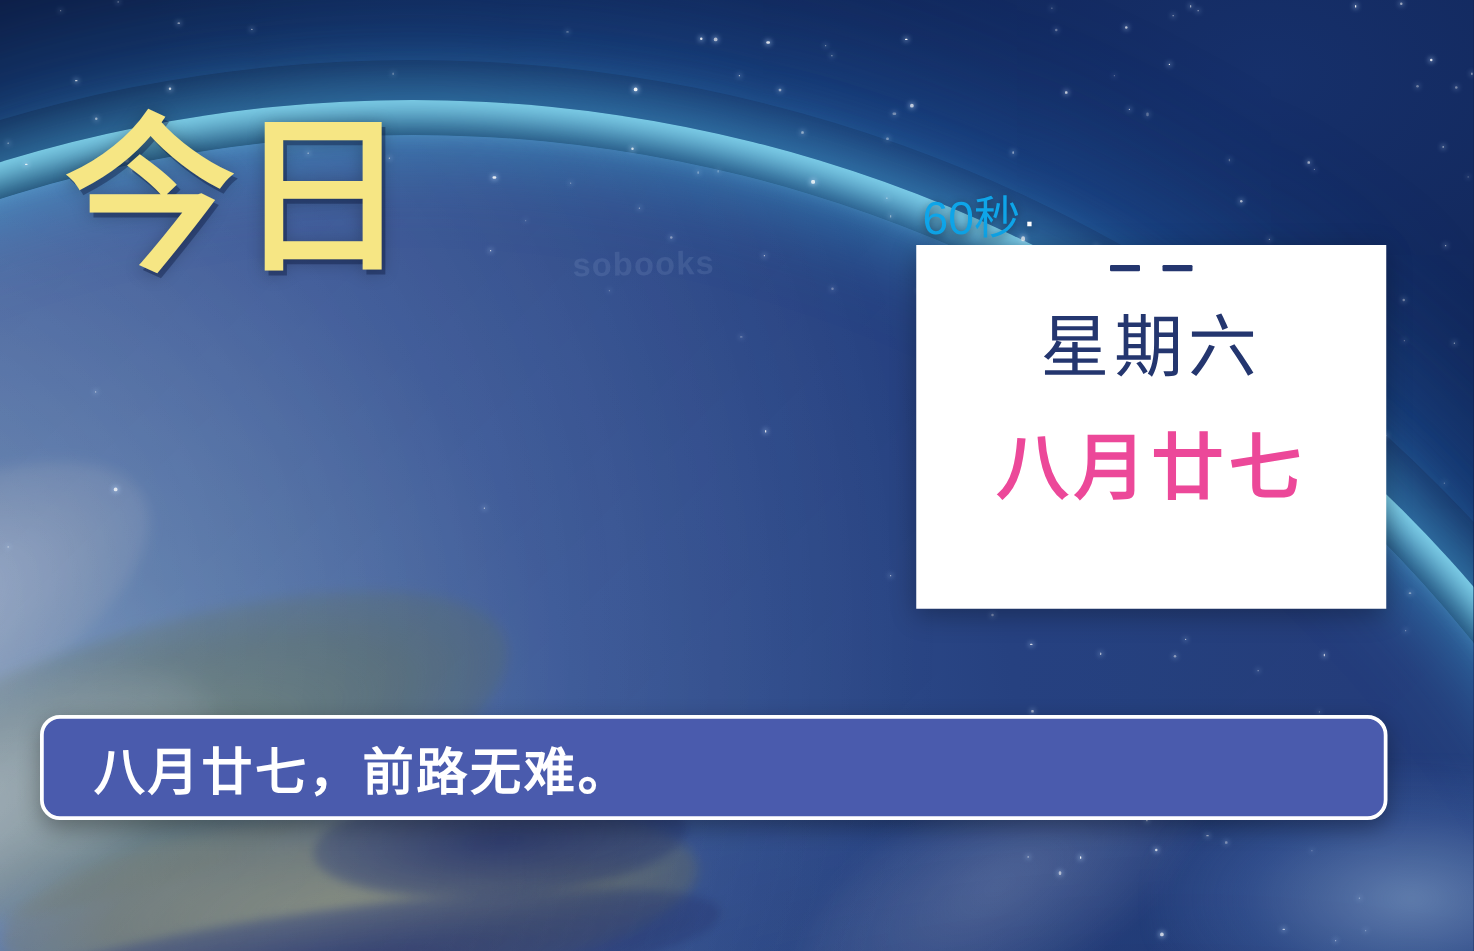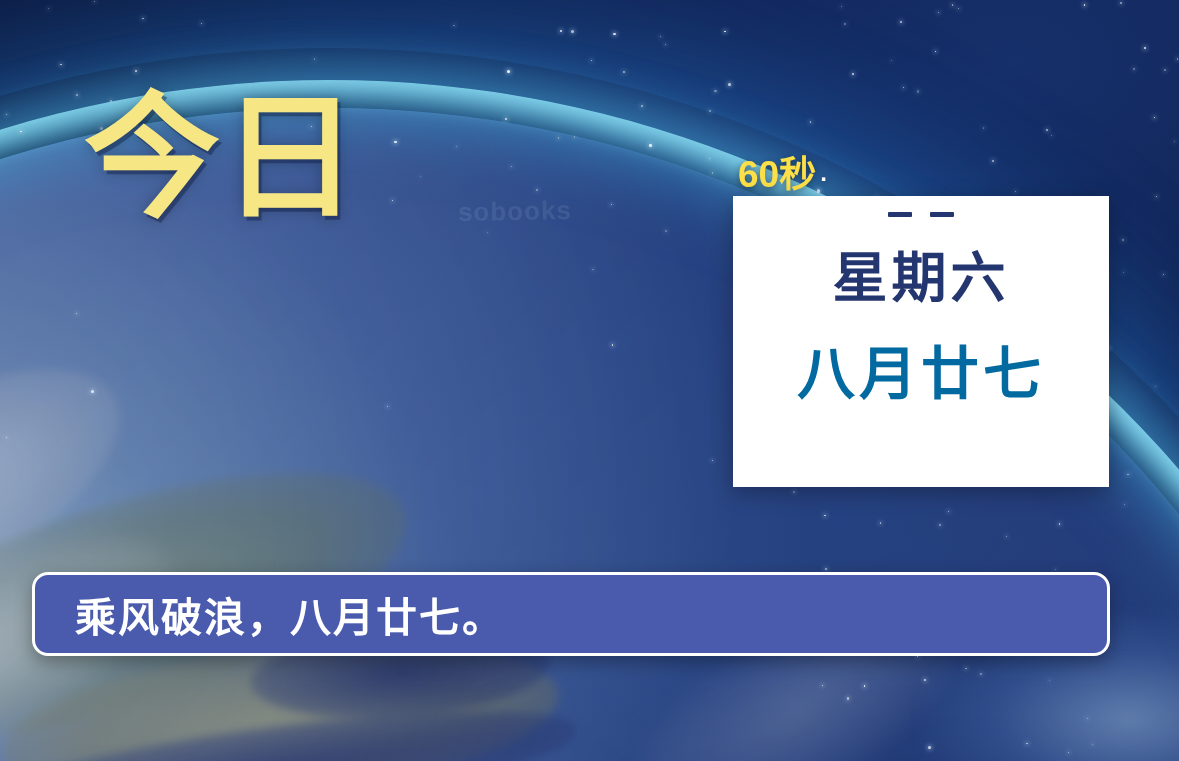--- a/index.html
+++ b/index.html
@@ -167,21 +167,20 @@
   }
 
   
   .brand {
     position: absolute;
     left: 52px;
     top: 96px;
     line-height: .92;
     font-weight: bold;
     letter-spacing: 2px;
-    margin-left: 32px;
   }
   .brand-line1 {
     font-size: 136px;
     color: #f6e684;
     text-shadow: 3px 4px 0 rgba(12,26,62,.40), 0 2px 14px rgba(0,0,0,.25);
     display: block;
   }
   .brand-line2 {
     font-size: 136px;
     color: #ffffff;
@@ -226,22 +225,22 @@
     position: absolute;
     left: 738px;
     top: 144px;
     display: flex;
     align-items: baseline;
     white-space: nowrap;
     text-shadow: 0 2px 7px rgba(0,0,0,.45);
   }
   .tagline-num {
     font-size: 37px;
-    font-weight: bold;
-    color: #fde047;
+    font-weight: normal;
+    color: #0ea5e9;
     letter-spacing: 0;
   }
   .tagline-dot {
     font-size: 24px;
     font-weight: bold;
     color: #ffffff;
     margin: 0 7px 0 4px;
   }
   .tagline-text {
     font-size: 29px;
@@ -279,30 +278,30 @@
   .card-issue .dash {
     display: inline-block;
     width: 24px;
     height: 5px;
     background: #24366f;
     border-radius: 1px;
   }
   .card-weekday {
     margin-top: 16px;
     font-size: 55px;
-    font-weight: bold;
+    font-weight: normal;
     letter-spacing: 4px;
     color: #24366f;
   }
   .card-lunar {
     margin-top: 14px;
     font-size: 58px;
     font-weight: bold;
     letter-spacing: 4px;
-    color: #0369a1;
+    color: #ec4899;
     font-family: Liberation Mono, monospace;
   }
 
   
   .quote-bar {
     position: absolute;
     left: 32px;
     top: 572px;
     width: 1078px;
     height: 84px;
@@ -507,16 +506,16 @@
   <div class="card">
     <div class="card-issue">
       <span class="dash"></span>
       <span class="dash"></span>
     </div>
     <div class="card-weekday">星期六</div>
     <div class="card-lunar">八月廿七</div>
   </div>
 
   <div class="quote-bar">
-    <span class="quote-text">乘风破浪，八月廿七。</span>
+    <span class="quote-text">八月廿七，前路无难。</span>
   </div>
 
 </div>
 
 </body></html>

